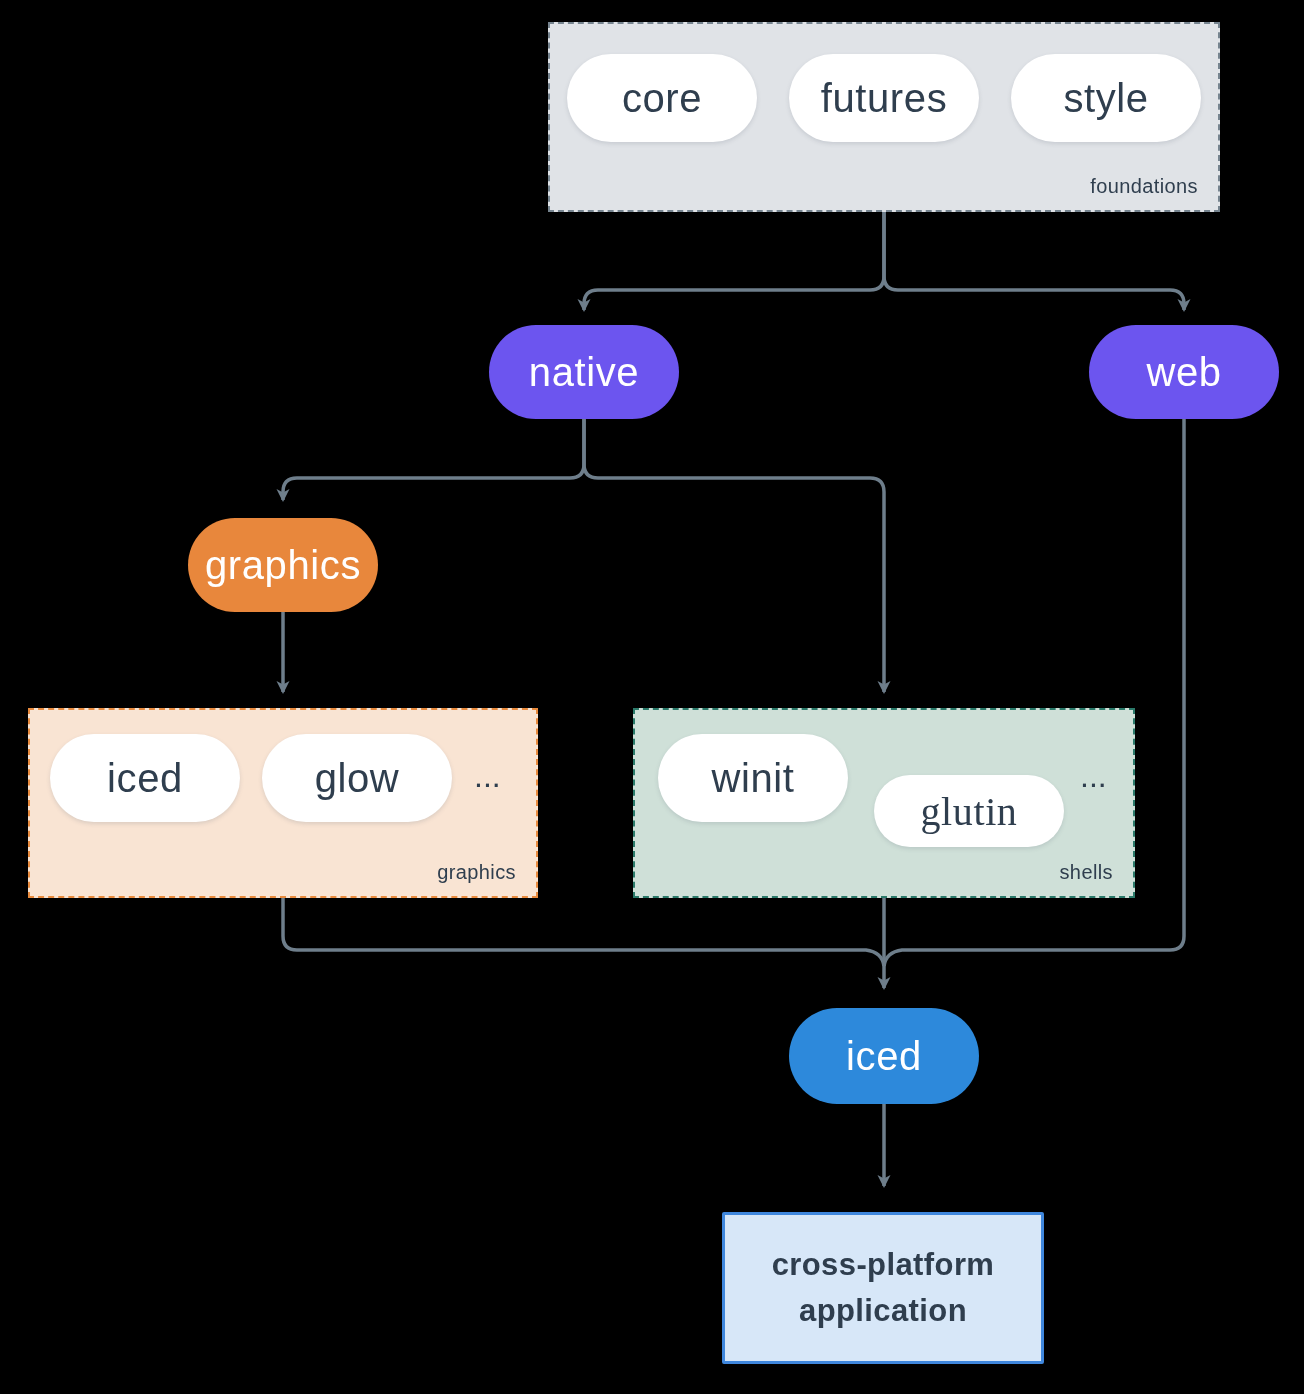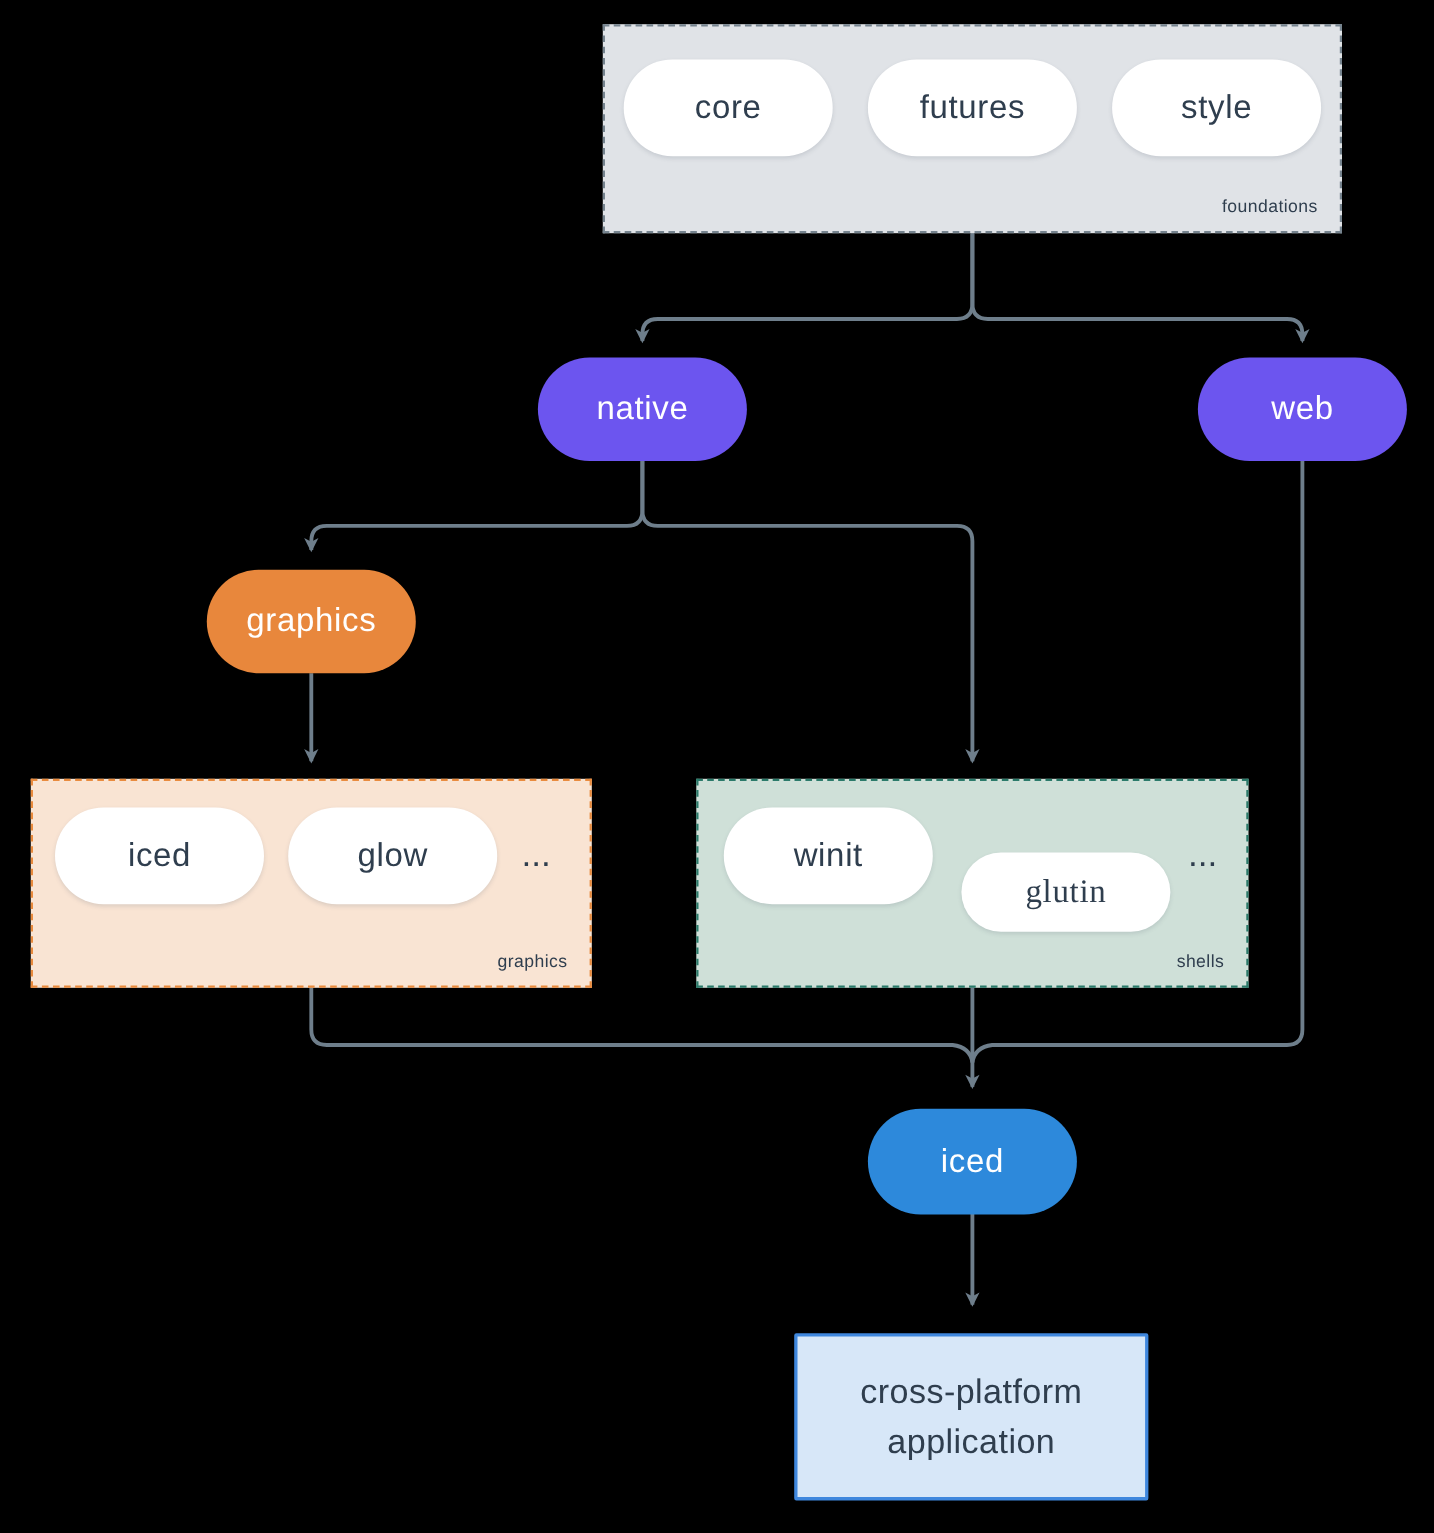--- a/index.html
+++ b/index.html
@@ -16,44 +16,44 @@
 
   .group{position:absolute;border:2px dashed #888;box-sizing:border-box;}
   .group-foundations{left:548px;top:22px;width:672px;height:190px;
     background:var(--foundations-fill,#E0E3E7);border-color:var(--foundations-border,#76848F);}
   .group-renderers{left:28px;top:708px;width:510px;height:190px;
     background:var(--renderers-fill,#F9E4D3);border-color:var(--renderers-border,#E98B3E);}
   .group-shells{left:633px;top:708px;width:502px;height:190px;
     background:var(--shells-fill,#CFE0D8);border-color:var(--shells-border,#2B7A6A);}
   .group-label{
     position:absolute;right:20px;bottom:12px;
-    font-size:16px;letter-spacing:.4px;color:var(--text-dark,#2F3E4E);
+    font-size:20px;letter-spacing:.4px;color:var(--text-dark,#2F3E4E);
   }
 
   .pill{
     position:absolute;display:flex;align-items:center;justify-content:center;
-    border-radius:48px;font-size:30px;letter-spacing:.6px;white-space:nowrap;
+    border-radius:48px;font-size:40px;letter-spacing:.6px;white-space:nowrap;
   }
   .pill-white{background:var(--node-white,#fff);color:var(--text-dark,#2F3E4E);
     box-shadow:0 2px 4px rgba(90,100,115,.18);}
   .pill-purple{background:var(--node-purple,#6C55EF);color:var(--text-light,#fff);}
   .pill-orange{background:var(--node-orange,#E8873C);color:var(--text-light,#fff);}
   .pill-blue{background:var(--node-blue,#2D89DB);color:var(--text-light,#fff);}
 
   .ellipsis{
     position:absolute;font-size:32px;color:var(--text-dark,#2F3E4E);
   }
 
   .app-box{
     position:absolute;left:722px;top:1212px;width:322px;height:152px;
     background:var(--application-fill,#D7E7F8);
     border:3px solid var(--application-border,#3F87DD);
     box-sizing:border-box;border-radius:2px;
     display:flex;align-items:center;justify-content:center;text-align:center;
-    font-size:31px;line-height:46px;letter-spacing:.4px;color:var(--text-dark,#2F3E4E);
+    font-size:31px;line-height:46px;letter-spacing:.4px;color:var(--text-dark,#2F3E4E);font-weight:bold;
   }
   .app-box span{display:block;width:260px;}
 </style>
 </head>
 <body>
 
 <div class="canvas">
 
   <svg class="edges" viewBox="0 0 1304 1394">
     <defs>

